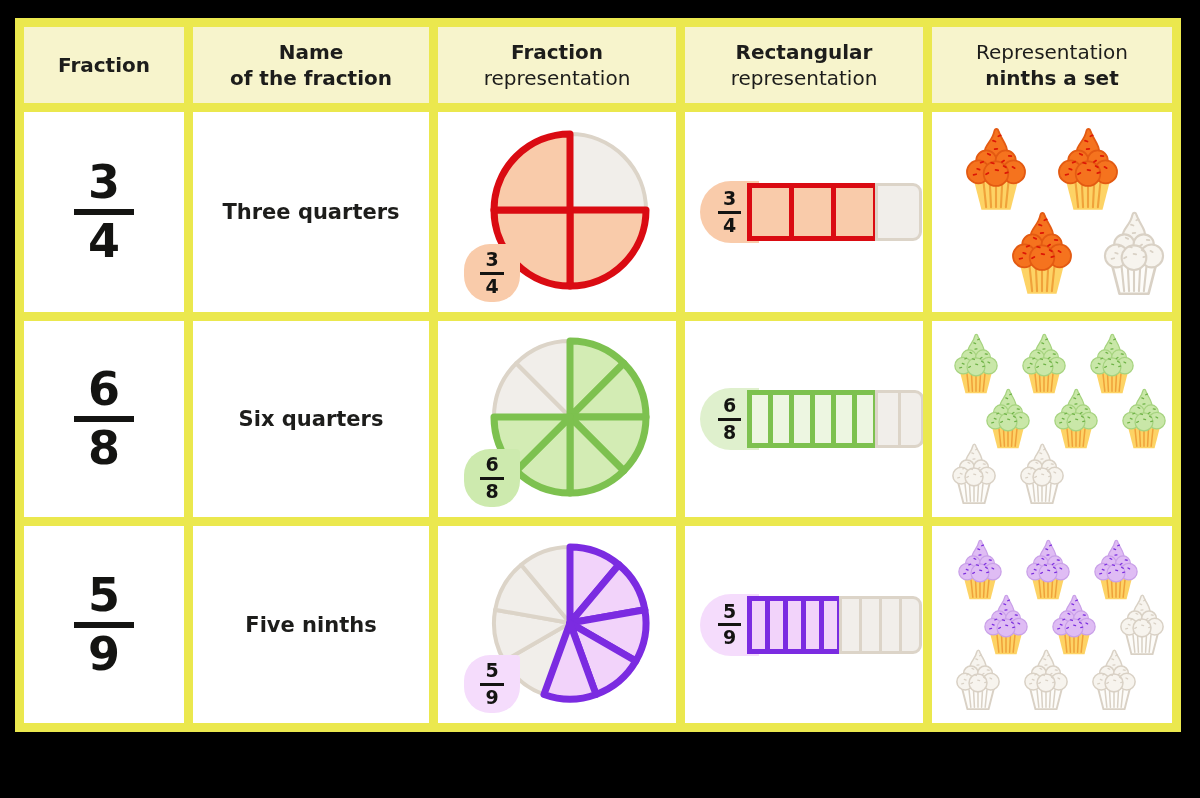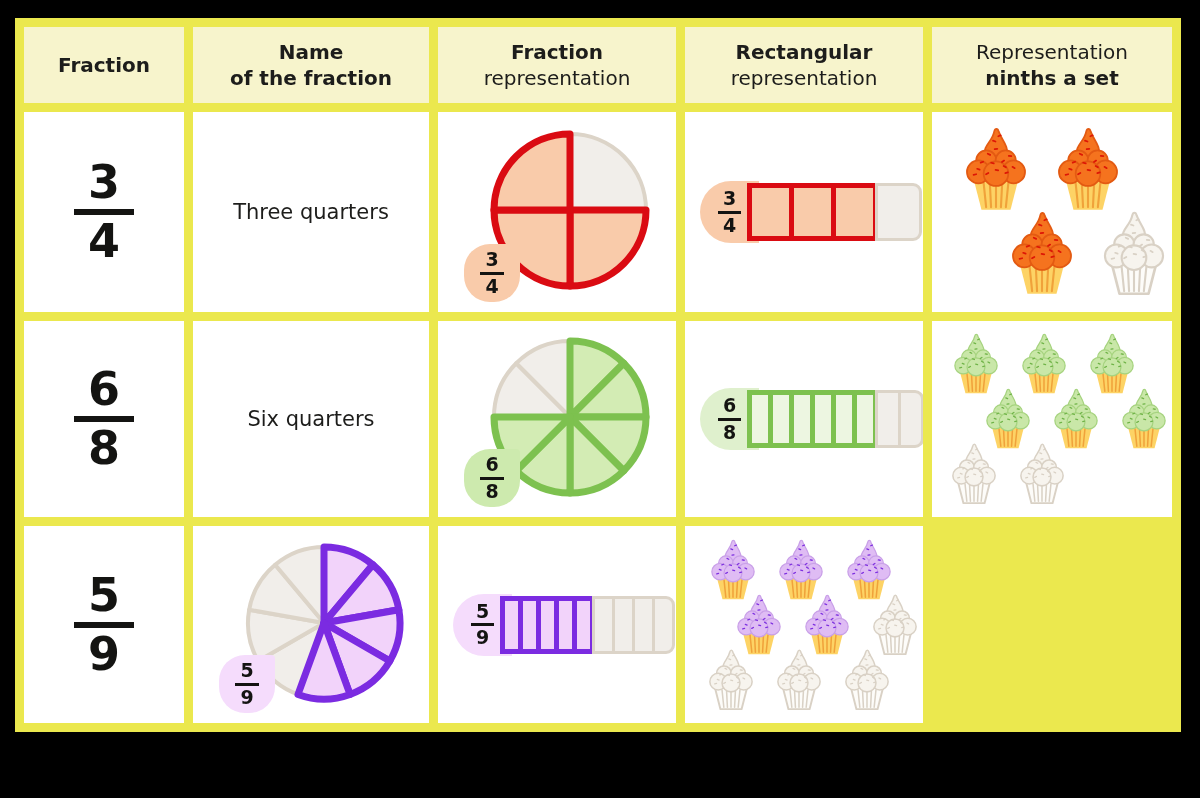--- a/index.html
+++ b/index.html
@@ -21,21 +21,21 @@
   .cell{background:var(--cellbg);display:flex;align-items:center;justify-content:center;overflow:hidden;}
   .cell.header{
     background:var(--headerbg);flex-direction:column;text-align:center;
     font-size:20px;line-height:1.3;
   }
   .cell.header .b{font-weight:bold;}
   .big-frac{display:flex;flex-direction:column;align-items:center;font-weight:bold;
     font-size:46px;line-height:1.02;color:#141412;}
   .big-frac .num{border-bottom:6px solid #141412;padding:0 14px 3px;}
   .big-frac .den{padding-top:3px;}
-  .fname{font-size:21px;}
+  .fname{font-size:21px;font-weight:bold;}
   .circ-cell{position:relative;}
   .pie{margin-left:26px;margin-bottom:4px;}
   .badge{
     position:absolute;left:26px;bottom:10px;width:56px;height:58px;
     border-radius:26px 4px 26px 26px;display:flex;align-items:center;justify-content:center;
   }
   .mini-frac{display:flex;flex-direction:column;align-items:center;font-weight:bold;
     font-size:19px;line-height:1.12;color:#141412;}
   .mini-frac .num{border-bottom:3px solid #141412;padding:0 5px 1px;}
   .mini-frac .den{padding-top:1px;}
@@ -514,20 +514,23 @@
             <rect x="57.5" y="44" width="5" height="2" rx="1" fill="#d9d1c5" transform="rotate(32 60 45)"></rect>
           </svg>
         </div>
       </div>
       <div class="cell">
         <div class="big-frac">
           <span class="num">5</span>
           <span class="den">9</span>
         </div>
       </div>
+      <div class="cell">
+        <span class="fname">Five ninths</span>
+      </div>
       <div class="cell circ-cell">
         <svg class="pie" width="174" height="174" viewBox="0 0 174 174">
           <path d="M87 87 L61.01 158.42 A76 76 0 0 1 21.18 125.00 Z" fill="#f1eeea" stroke="#dcd4c8" stroke-width="4" stroke-linejoin="round"></path>
           <path d="M87 87 L21.18 125.00 A76 76 0 0 1 12.15 73.80 Z" fill="#f1eeea" stroke="#dcd4c8" stroke-width="4" stroke-linejoin="round"></path>
           <path d="M87 87 L12.15 73.80 A76 76 0 0 1 38.15 28.78 Z" fill="#f1eeea" stroke="#dcd4c8" stroke-width="4" stroke-linejoin="round"></path>
           <path d="M87 87 L38.15 28.78 A76 76 0 0 1 87.00 11.00 Z" fill="#f1eeea" stroke="#dcd4c8" stroke-width="4" stroke-linejoin="round"></path>
           <path d="M87 87 L87.00 11.00 A76 76 0 0 1 135.85 28.78 Z" fill="#f2d3fa" stroke="#7b2be1" stroke-width="7" stroke-linejoin="round"></path>
           <path d="M87 87 L135.85 28.78 A76 76 0 0 1 161.85 73.80 Z" fill="#f2d3fa" stroke="#7b2be1" stroke-width="7" stroke-linejoin="round"></path>
           <path d="M87 87 L161.85 73.80 A76 76 0 0 1 152.82 125.00 Z" fill="#f2d3fa" stroke="#7b2be1" stroke-width="7" stroke-linejoin="round"></path>
           <path d="M87 87 L152.82 125.00 A76 76 0 0 1 112.99 158.42 Z" fill="#f2d3fa" stroke="#7b2be1" stroke-width="7" stroke-linejoin="round"></path>

